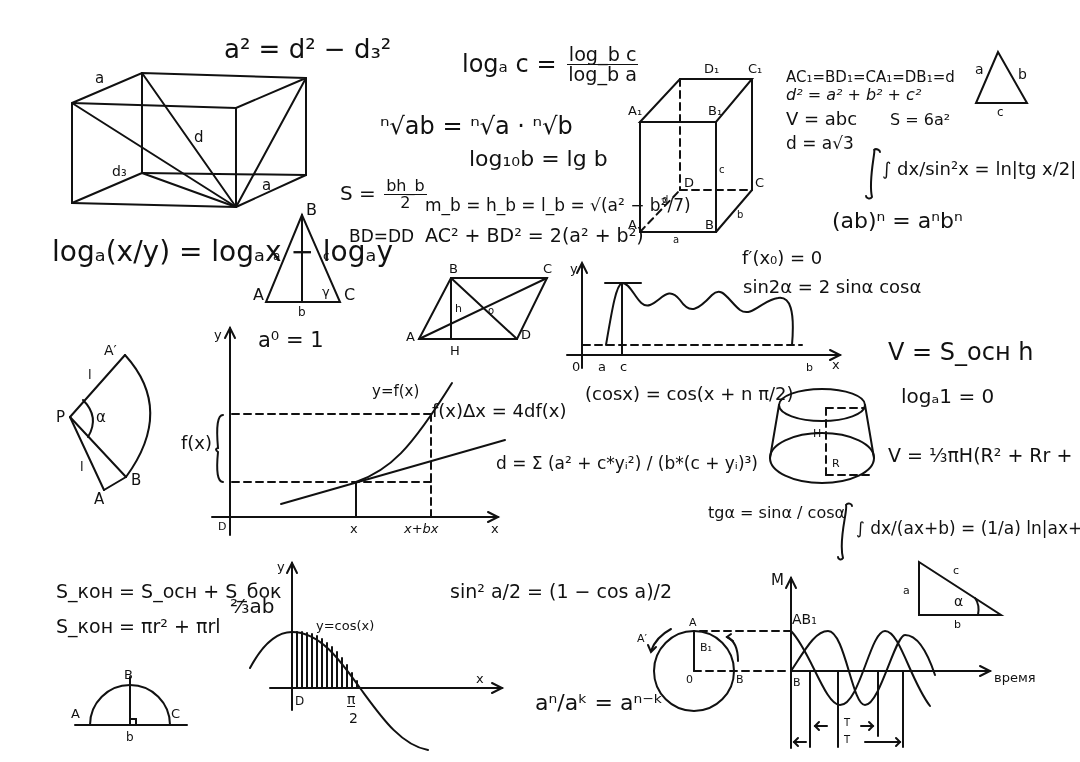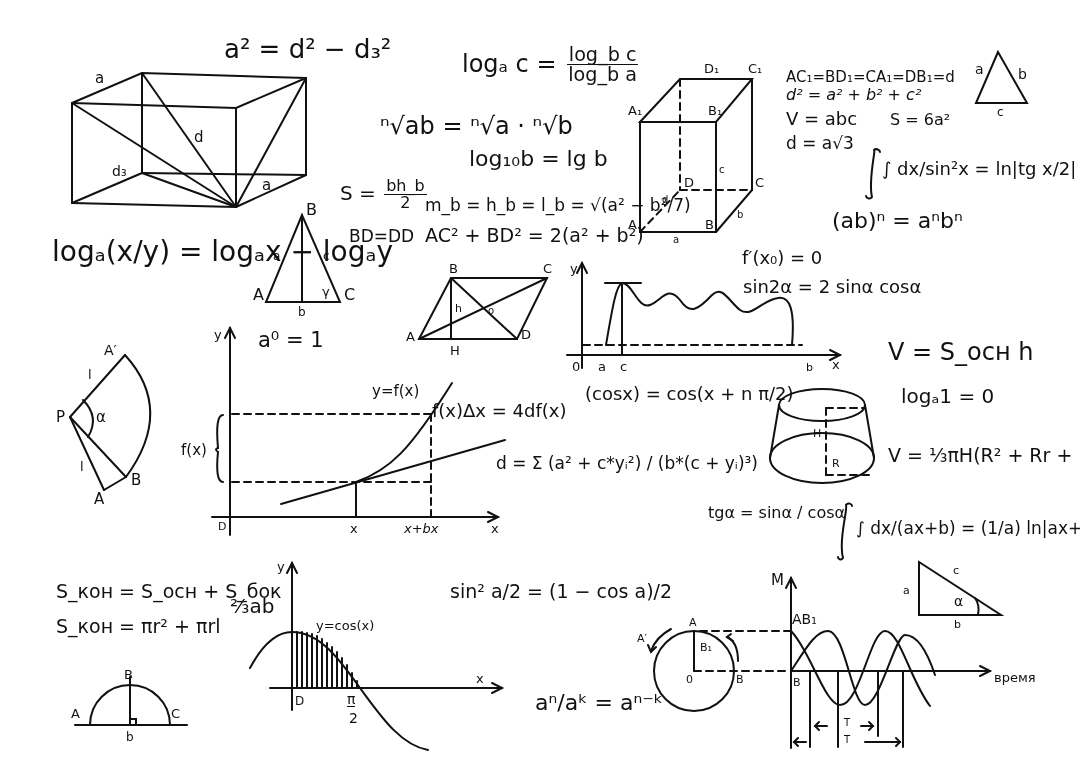--- a/index.html
+++ b/index.html
@@ -266,21 +266,21 @@
 
 <span class="lbl" style="left:104px;top:343px;font-size:14px;">A′</span>
 <span class="lbl" style="left:56px;top:410px;font-size:15px;">P</span>
 <span class="lbl" style="left:96px;top:410px;font-size:15px;">α</span>
 <span class="lbl" style="left:88px;top:368px;font-size:13px;">l</span>
 <span class="lbl" style="left:80px;top:460px;font-size:13px;">l</span>
 <span class="lbl" style="left:131px;top:473px;font-size:15px;">B</span>
 <span class="lbl" style="left:94px;top:492px;font-size:15px;">A</span>
 
 <span class="lbl" style="left:214px;top:328px;">y</span>
-<span class="lbl" style="left:181px;top:443px;font-size:15px;text-align:center;">f(x)</span>
+<span class="lbl" style="left:181px;top:434px;font-size:18px;text-align:center;">f(x)</span>
 <span class="lbl" style="left:372px;top:384px;font-size:15px;">y=f(x)</span>
 <span class="lbl" style="left:218px;top:521px;font-size:11px;">D</span>
 <span class="lbl" style="left:350px;top:522px;">x</span>
 <span class="lbl" style="left:404px;top:522px;font-style:italic;">x+bx</span>
 <span class="lbl" style="left:491px;top:522px;">x</span>
 
 <span class="lbl" style="left:813px;top:428px;font-size:11px;">H</span>
 <span class="lbl" style="left:832px;top:458px;font-size:11px;">R</span>
 
 <span class="lbl" style="left:903px;top:585px;font-size:11px;">a</span>

